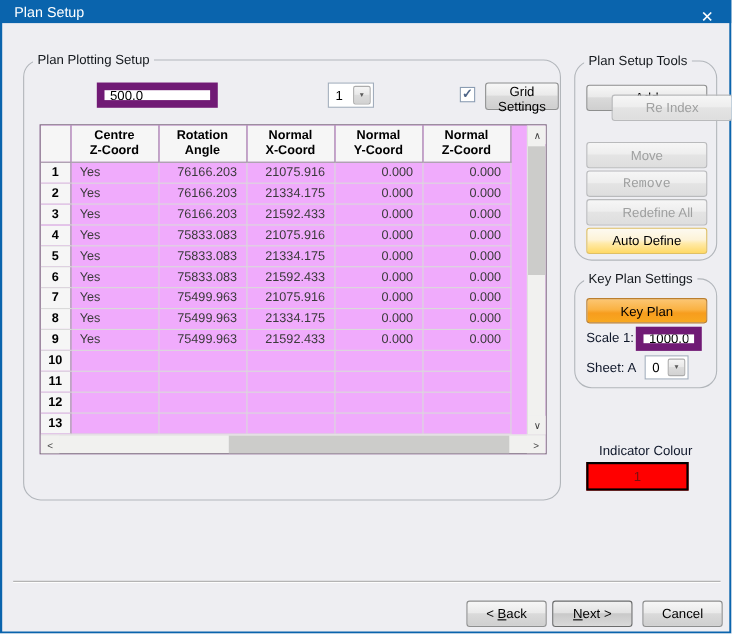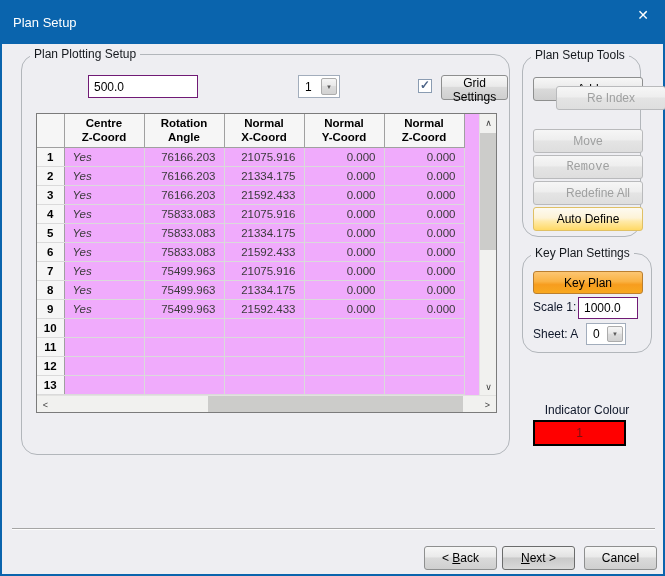--- a/index.html
+++ b/index.html
@@ -1,31 +1,31 @@
 <!DOCTYPE html>
 <html><head>
 <meta charset="utf-8">
 <style>
   * { margin:0; padding:0; box-sizing:border-box; font-family:"Liberation Sans", sans-serif; }
   html,body { width:665px; height:576px; overflow:hidden; }
   .dialog { position:relative; width:665px; height:576px; background:#EEEEF2;
             box-shadow: inset 0 0 0 2px #0A64AD; }
-  .titlebar { position:absolute; left:0; top:0; width:665px; height:44px; background:#0A64AD;
+  .titlebar { position:absolute; left:0; top:0; width:665px; height:21px; background:#0A64AD;
               display:flex; align-items:center; }
   .title { color:#fff; font-size:13px; padding-left:13px; }
   .close { position:absolute; right:0; top:0; width:44px; height:30px; color:#fff;
            font-size:14px; display:flex; align-items:center; justify-content:center; cursor:default; }
 
   .group { position:absolute; border:1px solid #B2B6BB; border-radius:16px; }
   .gtitle { position:absolute; top:-8px; left:8px; background:#EEEEF2; padding:0 4px;
             font-size:12px; color:#15191E; white-space:nowrap; }
 
   .lbl { position:absolute; font-size:12px; color:#0f172a; white-space:nowrap; }
 
-  .txt { position:absolute; border:1px solid #701a75; background:#fff; font-size:12px;
+  .txt { position:absolute; border:7px solid #701a75; background:#fff; font-size:12px;
          padding:0 5px; color:#000; }
 
   .combo { position:absolute; border:1px solid #A2ADBC; background:#fff; }
   .combo .val { position:absolute; left:6px; top:50%; transform:translateY(-50%); font-size:12px; color:#000; }
   .combo .cbtn { position:absolute; right:2px; top:2px; bottom:2px; width:16px; border:1px solid #ACACAC;
                  border-radius:2px; background:linear-gradient(#f5f5f5,#e9e9e9 45%,#dcdcdc 50%,#d2d2d2);
                  display:flex; align-items:center; justify-content:center; font-size:6px; color:#5a5a5a; }
 
   .checkbox { position:absolute; width:14px; height:14px; border:1px solid #8A9CB2; background:#fff;
               display:flex; align-items:center; justify-content:center; }
@@ -45,21 +45,21 @@
 
   .grid { position:absolute; left:14px; top:58px; width:461px; height:300px; border:1px solid #7B7B7B;
           background:#f0abfc; overflow:hidden; }
   table.tbl { border-collapse:collapse; table-layout:fixed; width:427px; }
   .tbl th, .tbl td { overflow:hidden; white-space:nowrap; }
   .tbl th { width:80px; height:33px; background:#F6F6F6; font-size:11.5px; font-weight:bold; color:#000;
             border-right:1px solid #A0A0A0; border-bottom:1px solid #A0A0A0; text-align:center; line-height:14px; }
   .tbl th.corner, .tbl td.rh { width:27px; }
   .tbl td { height:19px; font-size:11.5px; color:#3A3A3A; border-right:1px solid #DADADA; border-bottom:1px solid #DADADA; }
   .tbl td.rh { background:#F6F6F6; border-right:1px solid #A0A0A0; font-weight:bold; text-align:center; color:#000; }
-  .tbl td.cl { text-align:left; padding-left:8px;font-style:italic; }
+  .tbl td.cl { text-align:left; padding-left:8px; }
   .tbl td.cn { text-align:right; padding-right:8px; }
 
   .vscroll { position:absolute; top:0; right:0; bottom:17px; width:17px; background:#F1F1EF; border-left:1px solid #E2E2E0; }
   .hscroll { position:absolute; left:0; right:0; bottom:0; height:17px; background:#F1F1EF; border-top:1px solid #E2E2E0; }
   .sbarrow { position:absolute; display:flex; align-items:center; justify-content:center;
              color:#3F3F3F; font-size:9px; background:#F1F1EF; }
   .vthumb { position:absolute; left:0; width:17px; top:19px; height:117px; background:#CCCCCA; }
   .hthumb { position:absolute; top:0; height:17px; left:171px; width:255px; background:#CCCCCA; }
 
   .indicator-box { position:absolute; left:533px; top:420px; width:93px; height:26px; border:2px solid #000;
@@ -239,21 +239,21 @@
       </div>
 
       <div class="hscroll">
         <span class="sbarrow" style="left:0; top:0; width:17px; height:17px;">&lt;</span>
         <div class="hthumb"></div>
         <span class="sbarrow" style="right:0; top:0; width:17px; height:17px;">&gt;</span>
       </div>
     </div>
   </div>
 
-  <div class="group" style="left:522px; top:55px; width:119px; height:182px;">
+  <div class="group" style="left:522px; top:55px; width:130px; height:182px;">
     <span class="gtitle">Plan Setup Tools</span>
     <div>
         <button class="btn tool" style="top: 21px;">Add</button>
         <button class="btn tool dis" disabled="" style="top: 30px; margin-left: 23px;">Re Index</button>
         <button class="btn tool dis" disabled="" style="top: 73px;">Move</button>
         <button class="btn tool dis" disabled="" style="top: 99px; font-family: Liberation Mono, monospace;">Remove</button>
         <button class="btn tool dis" disabled="" style="top: 125px; padding-left: 20px;">Redefine All</button>
         <button class="btn tool hl" style="top: 151px;">Auto Define</button>
       </div>
   </div>

